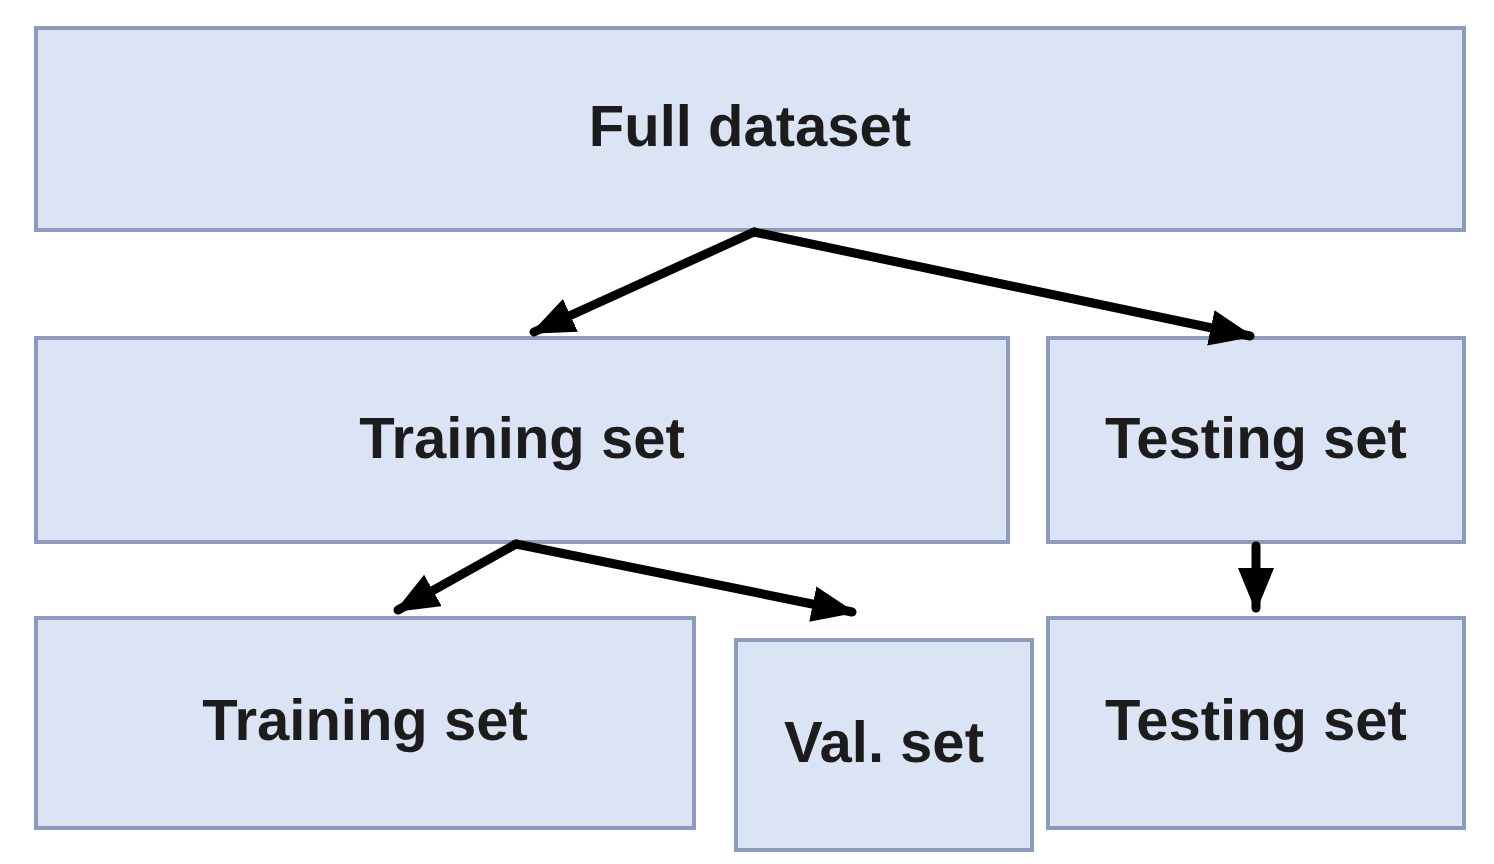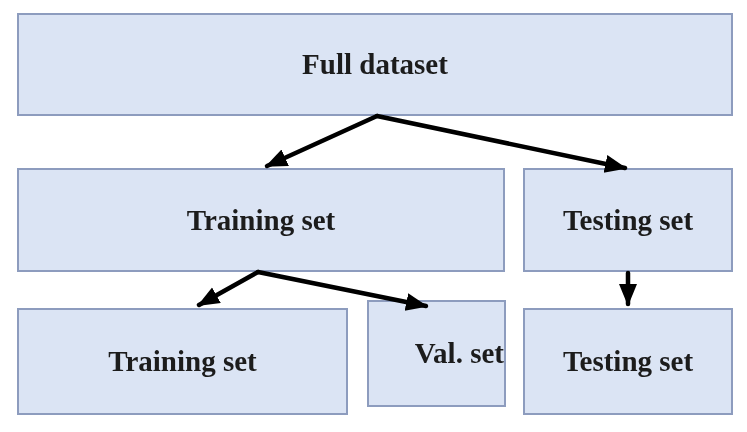--- a/index.html
+++ b/index.html
@@ -6,21 +6,21 @@
     margin: 0;
     padding: 0;
     background: #ffffff;
   }
   .canvas {
     position: relative;
     width: 747px;
     height: 432px;
     background: #ffffff;
     overflow: hidden;
-    font-family: Liberation Serif, serif;
+    font-family: Liberation Sans, sans-serif;
   }
   .node {
     position: absolute;
     box-sizing: border-box;
     background: #dbe4f4;
     border: 2px solid #8d9cbe;
     display: flex;
     align-items: center;
     justify-content: center;
   }
@@ -28,21 +28,21 @@
     font-weight: bold;
     font-size: 29px;
     color: #1c1c1c;
     letter-spacing: 0px;
     white-space: nowrap;
   }
   #n-full      { left: 17px;  top: 13px;  width: 716px; height: 103px; }
   #n-train1    { left: 17px;  top: 168px; width: 488px; height: 104px; }
   #n-test1     { left: 523px; top: 168px; width: 210px; height: 104px; }
   #n-train2    { left: 17px;  top: 308px; width: 331px; height: 107px; }
-  #n-val       { left: 367px; top: 300px; width: 139px; height: 107px; justify-content: flex-end; }
+  #n-val       { left: 367px; top: 319px; width: 150px; height: 107px; }
   #n-test2     { left: 523px; top: 308px; width: 210px; height: 107px; }
   .arrow-layer {
     position: absolute;
     left: 0; top: 0;
     width: 747px;
     height: 432px;
     pointer-events: none;
   }
 </style>
 </head>

